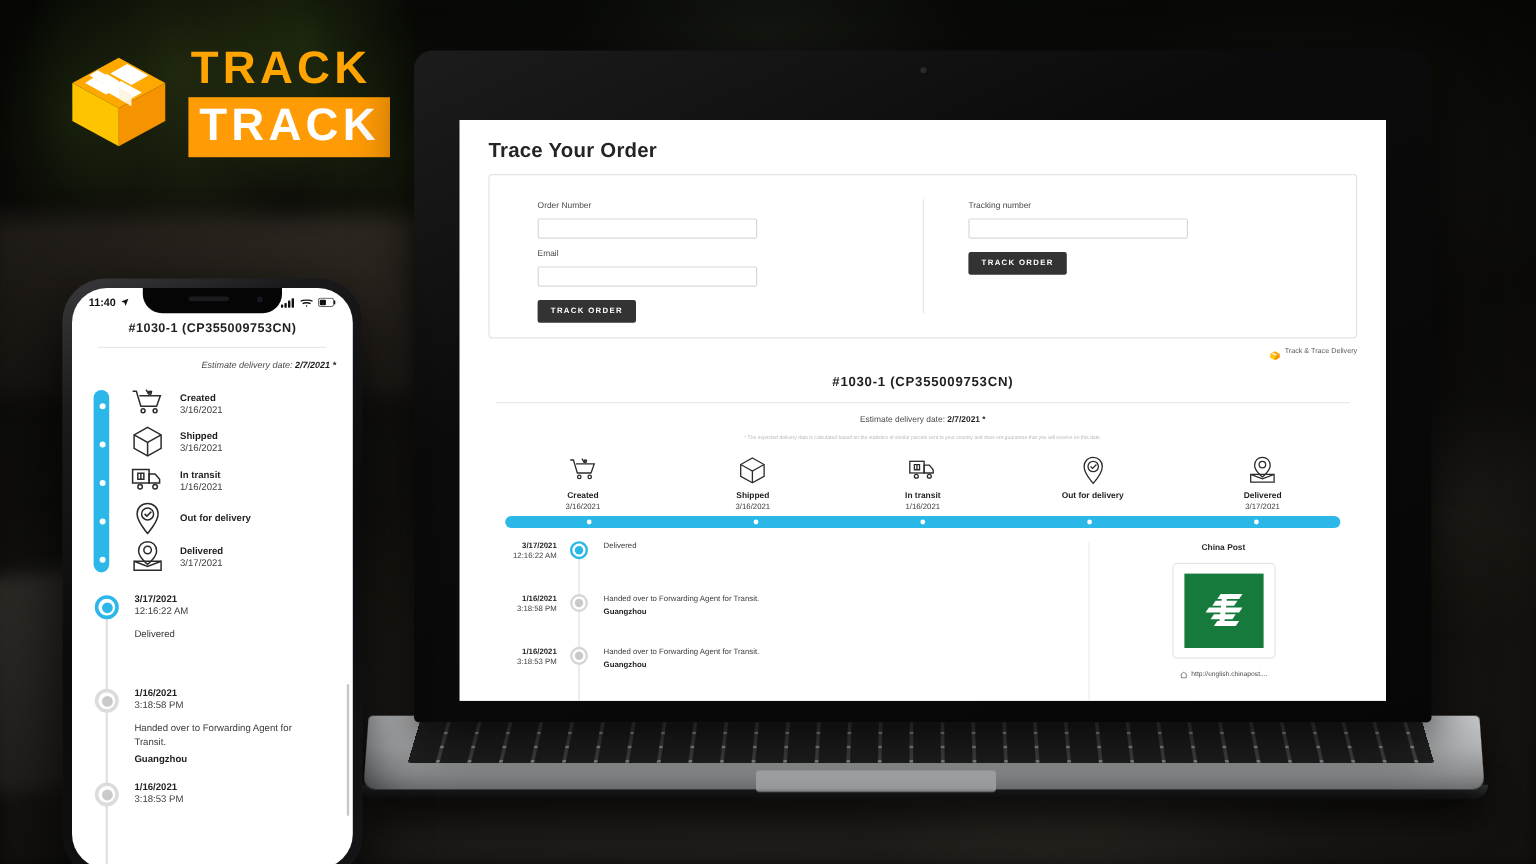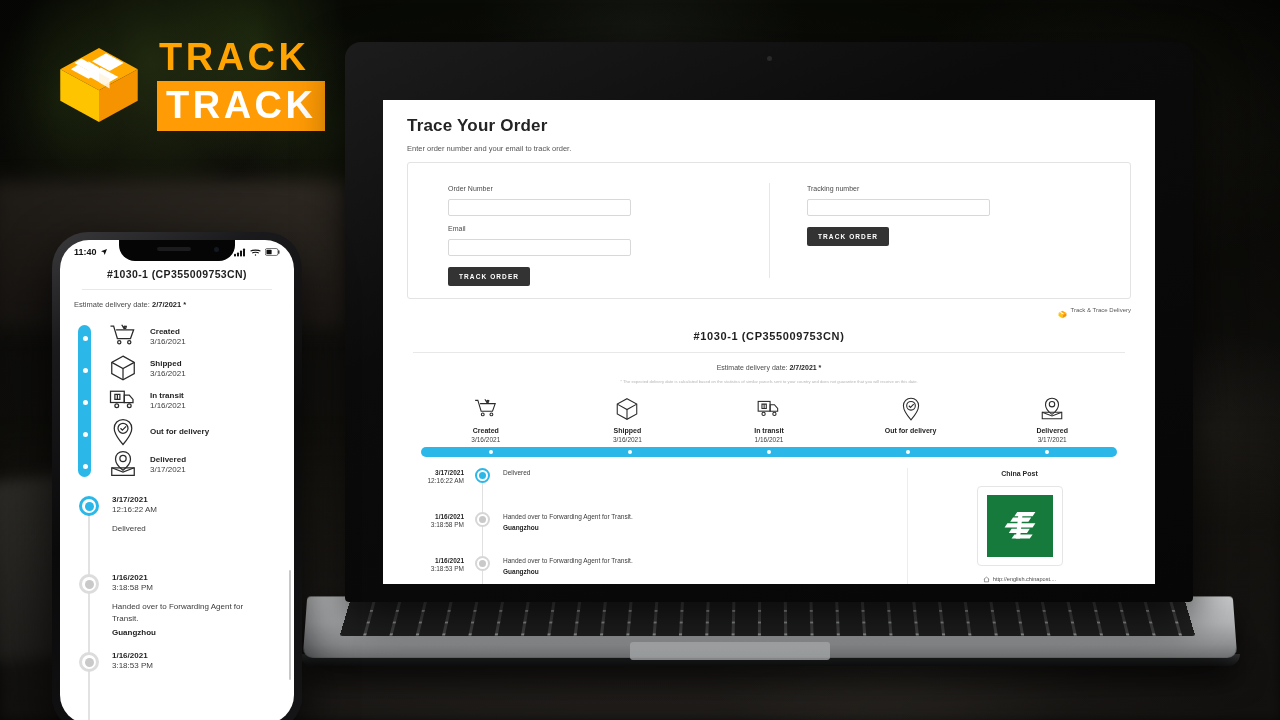--- a/index.html
+++ b/index.html
@@ -203,21 +203,21 @@
   .notch-cam { position: absolute; right: 16px; top: 7px; width: 5px; height: 5px; border-radius: 50%;
                background: #14181f; }
   .statusbar { height: 24px; display: flex; align-items: center; justify-content: space-between;
                padding: 0 14px; position: relative; z-index: 6; }
   .sb-time { font-size: 9px; font-weight: bold; color: #111; display:flex; align-items:center; gap:3px; }
   .sb-right { display: flex; align-items: center; gap: 4px; }
 
   .ph-body { padding: 4px 14px 0 14px; }
   .ph-title { text-align: center; font-size: 10.5px; font-weight: bold; color: #1f1f1f; letter-spacing: .4px; }
   .ph-rule { height: 1px; background: #e8e8e8; margin: 9px 8px 0 8px; }
-  .ph-eta { text-align: left; font-size: 7.5px; color: #4c4c4c; margin-top: 10px; }
+  .ph-eta { text-align: right; font-size: 7.5px; color: #4c4c4c; margin-top: 10px; font-style: italic; }
   .ph-eta b { color: #1f1f1f; }
 
   .ph-track { display: flex; margin-top: 11px; }
   .ph-bar { position: relative; width: 16px; margin-left: 2px; }
   .ph-bar-fill { position: absolute; left: 2px; top: 5px; bottom: 3px; width: 13px;
                  background: #2BB8E8; border-radius: 7px; }
   .ph-bar-dot { position: absolute; left: 6.5px; width: 5px; height: 5px; border-radius: 50%;
                 background: #fff; z-index: 2; }
   .ph-steps { flex: 1; padding-left: 16px; }
   .ph-step { display: flex; align-items: center; height: 32px; }
@@ -281,21 +281,20 @@
   <div class="laptop-trackpad"></div>
 
   <div class="laptop">
     <div class="laptop-lid"></div>
     <div class="laptop-cam"></div>
 
     <div class="laptop-screen">
       <div class="page">
 
         <div class="pg-title">Trace Your Order</div>
-        <div class="pg-sub">Enter order number and your email to track order.</div>
 
         <div class="form-card">
           <div class="form-div"></div>
 
           <div class="form-left">
             <div class="f-label">Order Number</div>
             <input class="f-input" type="text" value="" style="">
             <div class="f-gap"></div>
             <div class="f-label">Email</div>
             <input class="f-input" type="text" value="" style="">

